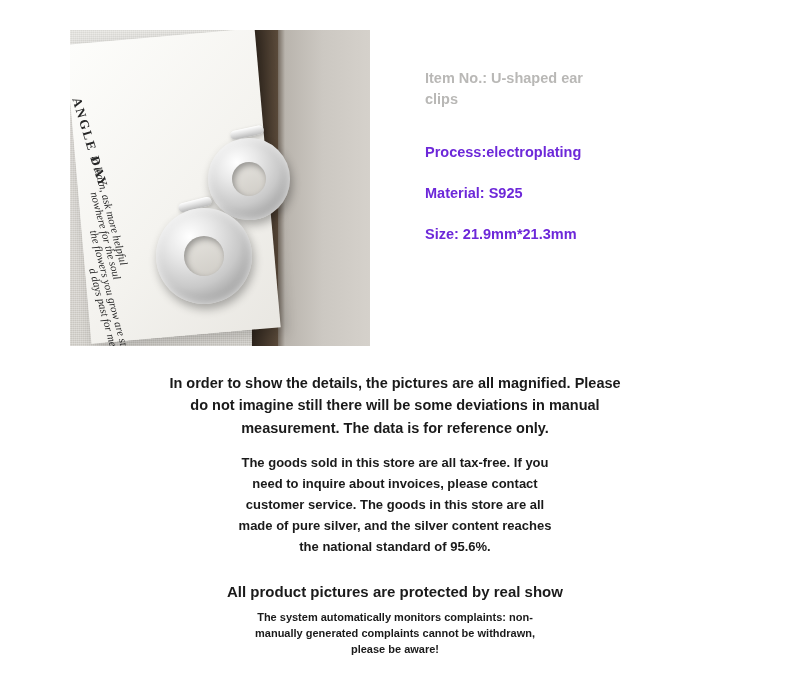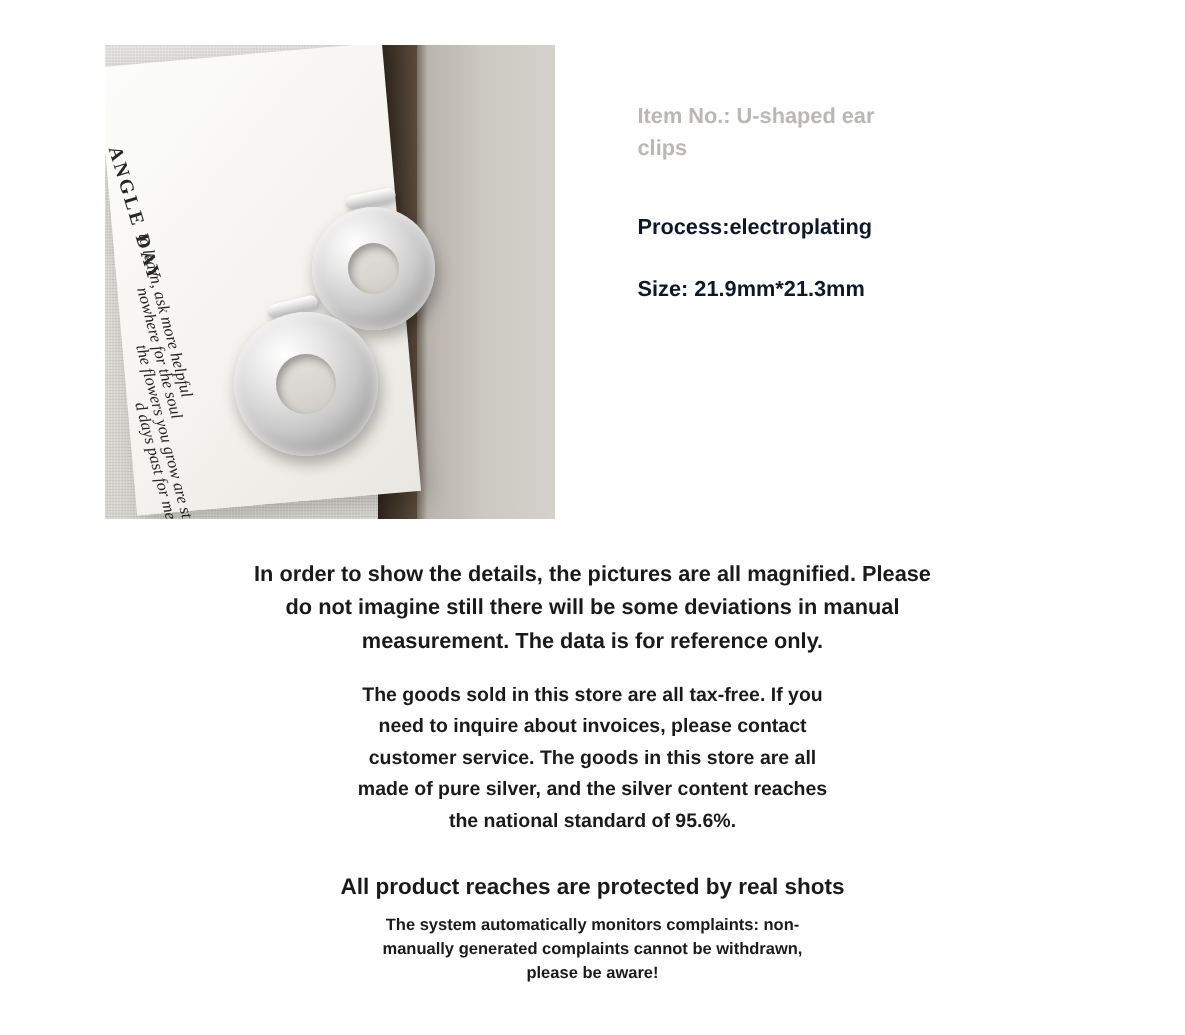--- a/index.html
+++ b/index.html
@@ -127,21 +127,21 @@
 
   
   .specs {
     margin-left: 55px;
     padding-top: 38px;
     flex: 1 1 auto;
   }
   .spec-line {
     font-size: 14.5px;
     font-weight: bold;
-    color: #0f172a;
+    color: #6d28d9;
     margin-bottom: 20px;
     line-height: 1.45;
   }
   .spec-line.muted {
     color: #b9b8b6;
     max-width: 180px;
     margin-bottom: 32px;
   }
 
   
@@ -210,26 +210,27 @@
 
       <div class="clip-bar clip2"></div>
       <div class="hoop hoop2">
         <div class="hoop-inner"></div>
       </div>
     </div>
 
     <div class="specs">
       <div class="spec-line muted">Item No.: U-shaped ear clips</div>
       <div class="spec-line">Process:electroplating</div>
+      <div class="spec-line">Material: S925</div>
       <div class="spec-line">Size: 21.9mm*21.3mm</div>
     </div>
 
   </div>
 
   <div class="body-block">
     <div class="p1">In order to show the details, the pictures are all magnified. Please do not imagine still there will be some deviations in manual measurement. The data is for reference only.</div>
     <div class="p2">The goods sold in this store are all tax-free. If you need to inquire about invoices, please contact customer service. The goods in this store are all made of pure silver, and the silver content reaches the national standard of 95.6%.</div>
-    <div class="p4">All product reaches are protected by real shots</div>
+    <div class="p4">All product pictures are protected by real show</div>
     <div class="p5">The system automatically monitors complaints: non-manually generated complaints cannot be withdrawn, please be aware!</div>
 
   </div>
 
 </div>
 
 </body></html>

